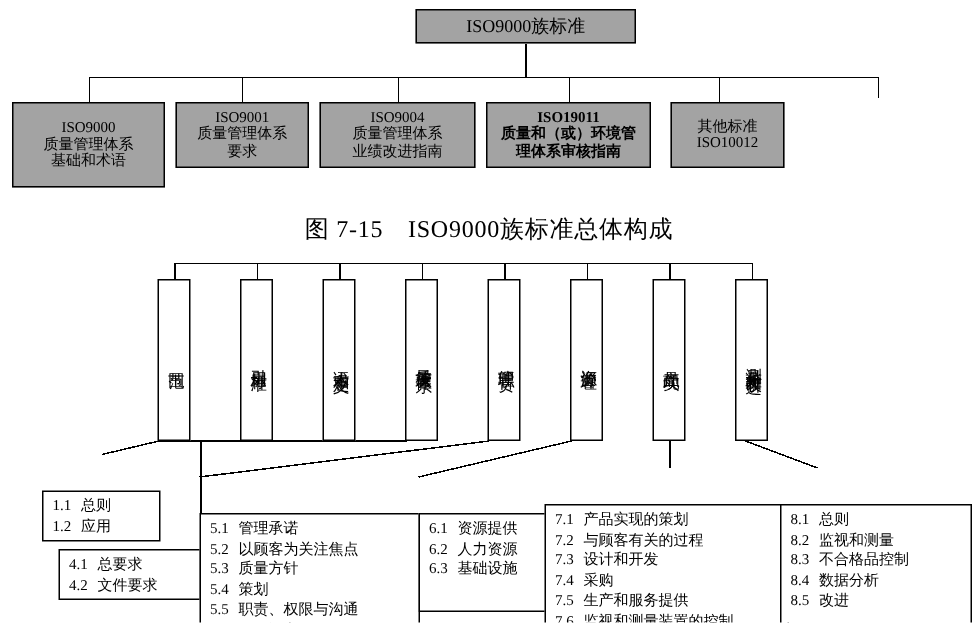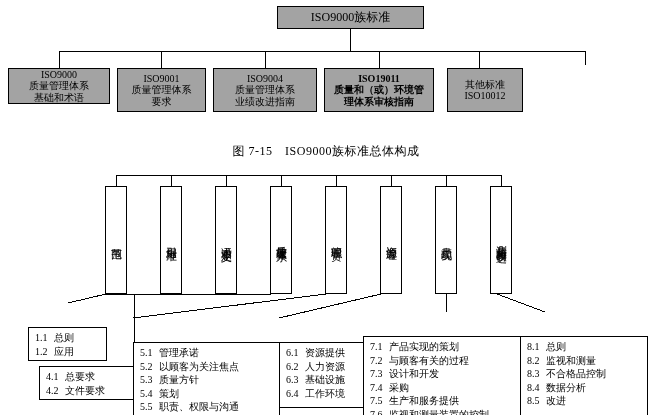--- a/index.html
+++ b/index.html
@@ -25,32 +25,32 @@
     justify-content:center;
     text-align:center;
     line-height:1.12;
   }
   .box .ln{display:block;white-space:nowrap;}
 
   
   #top-box{left:277px;top:6px;width:147px;height:23px;font-size:12px;}
 
   .lvl2{font-size:10px;}
-  #std-0{left:8px;  top:68px;width:102px;height:36px;}
+  #std-0{left:8px;  top:68px;width:102px;height:57px;}
   #std-1{left:117px;top:68px;width:89px; height:44px;}
   #std-2{left:213px;top:68px;width:104px;height:44px;}
   #std-3{left:324px;top:68px;width:110px;height:44px;font-weight:bold;}
   #std-4{left:447px;top:68px;width:76px; height:44px;}
   #std-5{left:524px;top:65px;width:122px;height:50px;}
   #std-5 .ln{font-size:10px;}
 
   
   #caption{
     position:absolute;left:0px;top:143px;width:652px;
-    text-align:center;font-size:12px;letter-spacing:0.5px;
+    text-align:center;font-size:16px;letter-spacing:0.5px;
   }
 
   
   .vbox{
     position:absolute;border:1px solid #000;background:#fff;
     box-sizing:border-box;
     writing-mode:vertical-rl;
     text-orientation:upright;
     display:flex;align-items:center;justify-content:center;
     font-size:11px;
@@ -185,21 +185,20 @@
       <span class="row"><span class="num">5.2</span><span>以顾客为关注焦点</span></span>
       <span class="row"><span class="num">5.3</span><span>质量方针</span></span>
       <span class="row"><span class="num">5.4</span><span>策划</span></span>
       <span class="row"><span class="num">5.5</span><span>职责、权限与沟通</span></span>
       <span class="row"><span class="num">5.6</span><span>管理评审</span></span>
     </div>
   <div class="dbox" id="d-6">
       <span class="row"><span class="num">6.1</span><span>资源提供</span></span>
       <span class="row"><span class="num">6.2</span><span>人力资源</span></span>
       <span class="row"><span class="num">6.3</span><span>基础设施</span></span>
-      <span class="row"><span class="num">6.4</span><span>工作环境</span></span>
     </div>
   <div class="dbox" id="d-7">
       <span class="row"><span class="num">7.1</span><span>产品实现的策划</span></span>
       <span class="row"><span class="num">7.2</span><span>与顾客有关的过程</span></span>
       <span class="row"><span class="num">7.3</span><span>设计和开发</span></span>
       <span class="row"><span class="num">7.4</span><span>采购</span></span>
       <span class="row"><span class="num">7.5</span><span>生产和服务提供</span></span>
       <span class="row"><span class="num">7.6</span><span>监视和测量装置的控制</span></span>
     </div>
   <div class="dbox" id="d-8">

